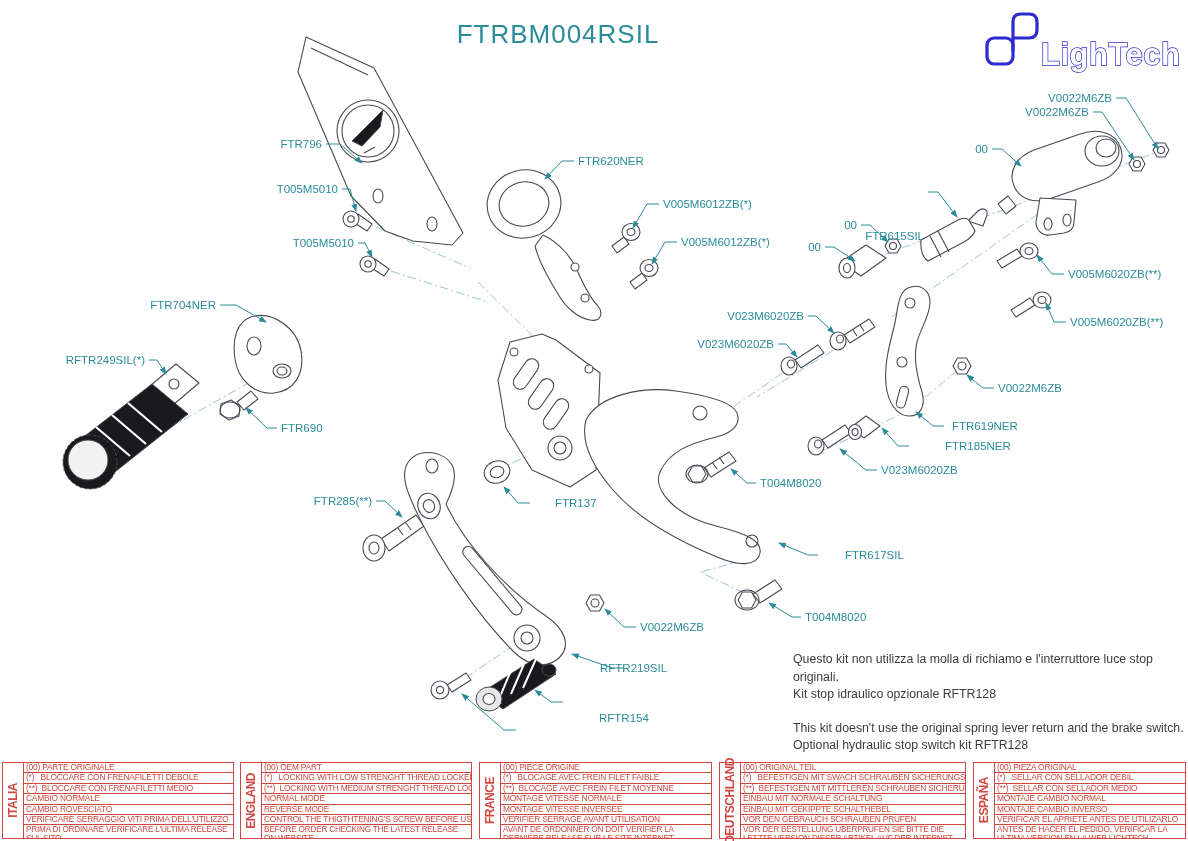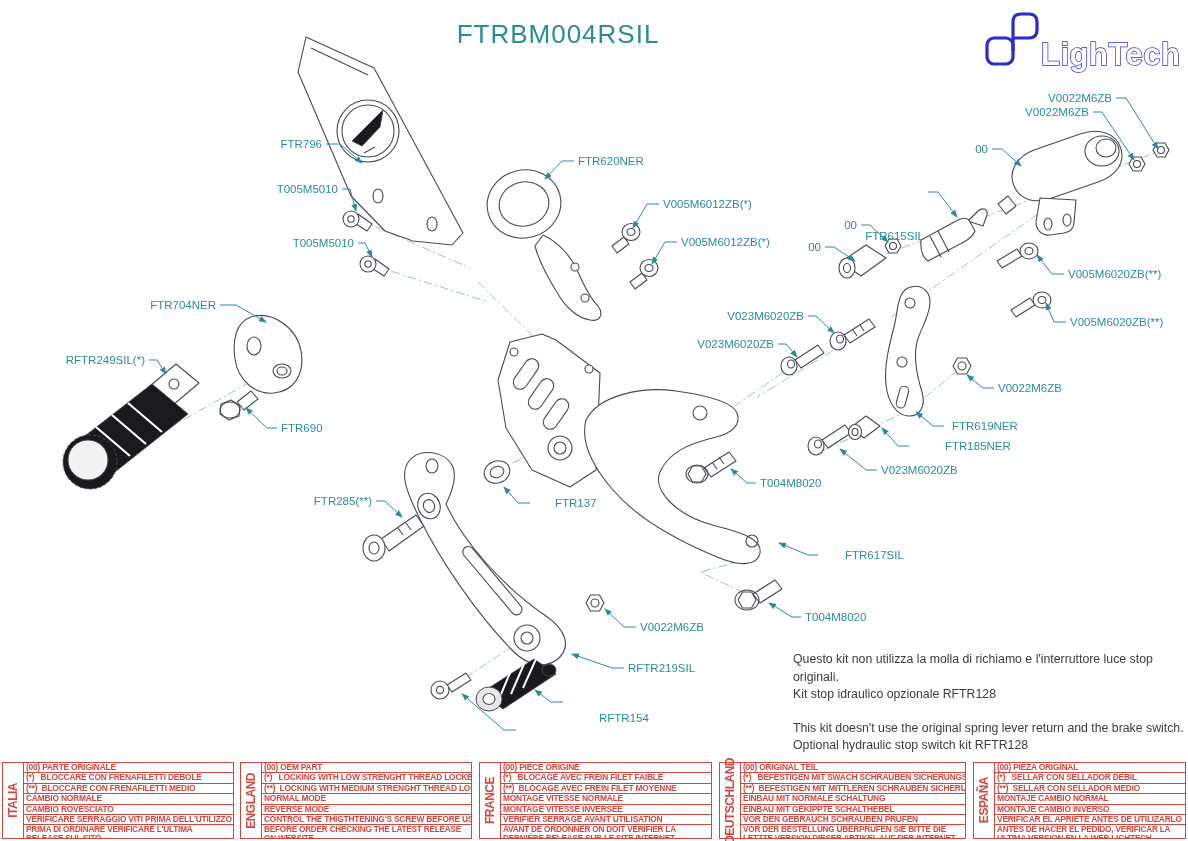--- a/index.html
+++ b/index.html
@@ -47,21 +47,21 @@
     width:20px;border-right:1px solid var(--red);display:flex;
     align-items:center;justify-content:center;flex:none;
   }
   .lt-country{
     writing-mode:vertical-rl;transform:rotate(180deg);
     font-weight:bold;font-size:12px;letter-spacing:-0.5px;white-space:nowrap;
   }
   .lt-rows{flex:1;display:flex;flex-direction:column;overflow:hidden;}
   .lt-row{
     border-top:1px solid var(--red);font-size:8.4px;line-height:9.4px;height:9.4px;
-    padding:0 2px;overflow:hidden;white-space:pre;letter-spacing:-0.2px;flex:none;font-weight:bold;
+    padding:0 2px;overflow:hidden;white-space:pre;letter-spacing:-0.2px;flex:none;
   }
   .lt-row:first-child{border-top:none;}
   .lt-row.last{flex:1;height:auto;white-space:pre-wrap;font-size:8.2px;line-height:8.8px;padding-top:1px;}
 </style>
 </head>
 <body>
 
 <div id="title">FTRBM004RSIL</div>
 
 <svg id="logo" width="205" height="68" viewBox="0 0 205 68">
@@ -338,21 +338,21 @@
     <span class="part-label" style="top: 236px; right: 834px;">T005M5010</span>
     <span class="part-label" style="top: 298px; right: 972px;">FTR704NER</span>
     <span class="part-label" style="top: 353px; right: 1043px;">RFTR249SIL(*)</span>
     <span class="part-label" style="top: 421px; left: 281px;">FTR690</span>
     <span class="part-label" style="top: 494px; right: 816px;">FTR285(**)</span>
     <span class="part-label" style="top: 496px; left: 534px; margin-left: 21px;">FTR137</span>
     <span class="part-label" style="top: 154px; left: 578px;">FTR620NER</span>
     <span class="part-label" style="top: 197px; left: 663px;">V005M6012ZB(*)</span>
     <span class="part-label" style="top: 235px; left: 681px;">V005M6012ZB(*)</span>
     <span class="part-label" style="top: 620px; left: 640px;">V0022M6ZB</span>
-    <span class="part-label" style="top: 661px; left: 628px;">RFTR219SIL</span>
+    <span class="part-label" style="top: 661px; left: 600px;">RFTR219SIL</span>
     <span class="part-label" style="top: 711px; left: 567px; padding-left: 32px;">RFTR154</span>
     <span class="part-label" style="top: 762px; left: 520px;">T005M6015</span>
     <span class="part-label" style="top: 185px; right: 264px; margin-top: 44px;">FTR615SIL</span>
     <span class="part-label" style="top: 142px; right: 200px;">00</span>
     <span class="part-label" style="top: 218px; right: 331px;">00</span>
     <span class="part-label" style="top: 240px; right: 367px;">00</span>
     <span class="part-label" style="top: 91px; right: 76px;">V0022M6ZB</span>
     <span class="part-label" style="top: 105px; right: 99px;">V0022M6ZB</span>
     <span class="part-label" style="top: 267px; left: 1068px;">V005M6020ZB(**)</span>
     <span class="part-label" style="top: 315px; left: 1070px;">V005M6020ZB(**)</span>

